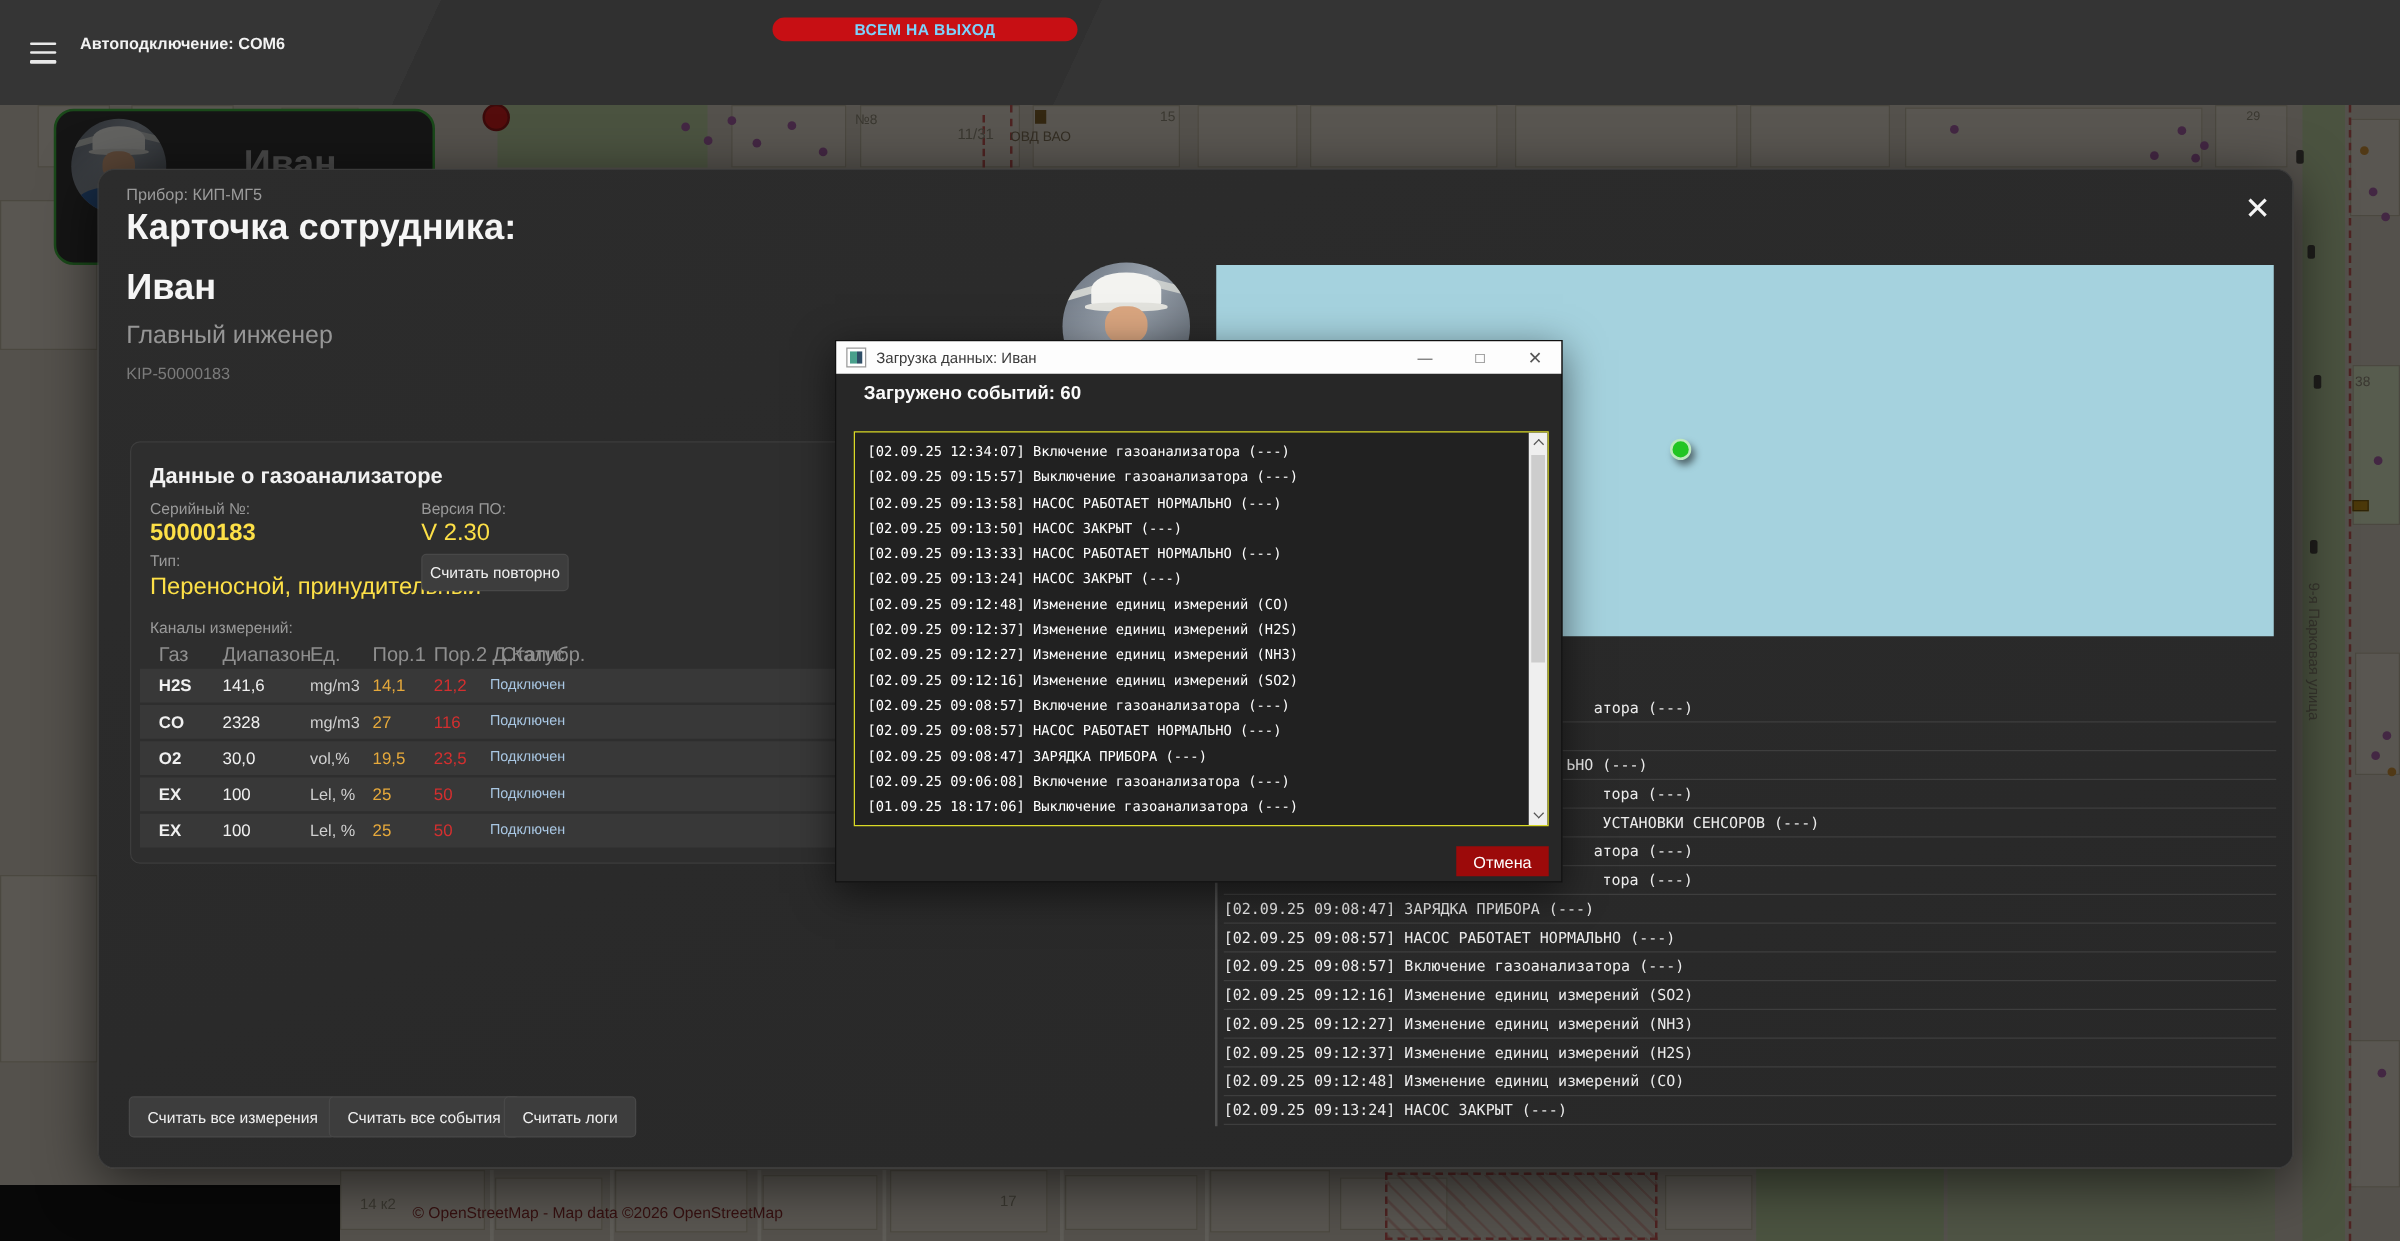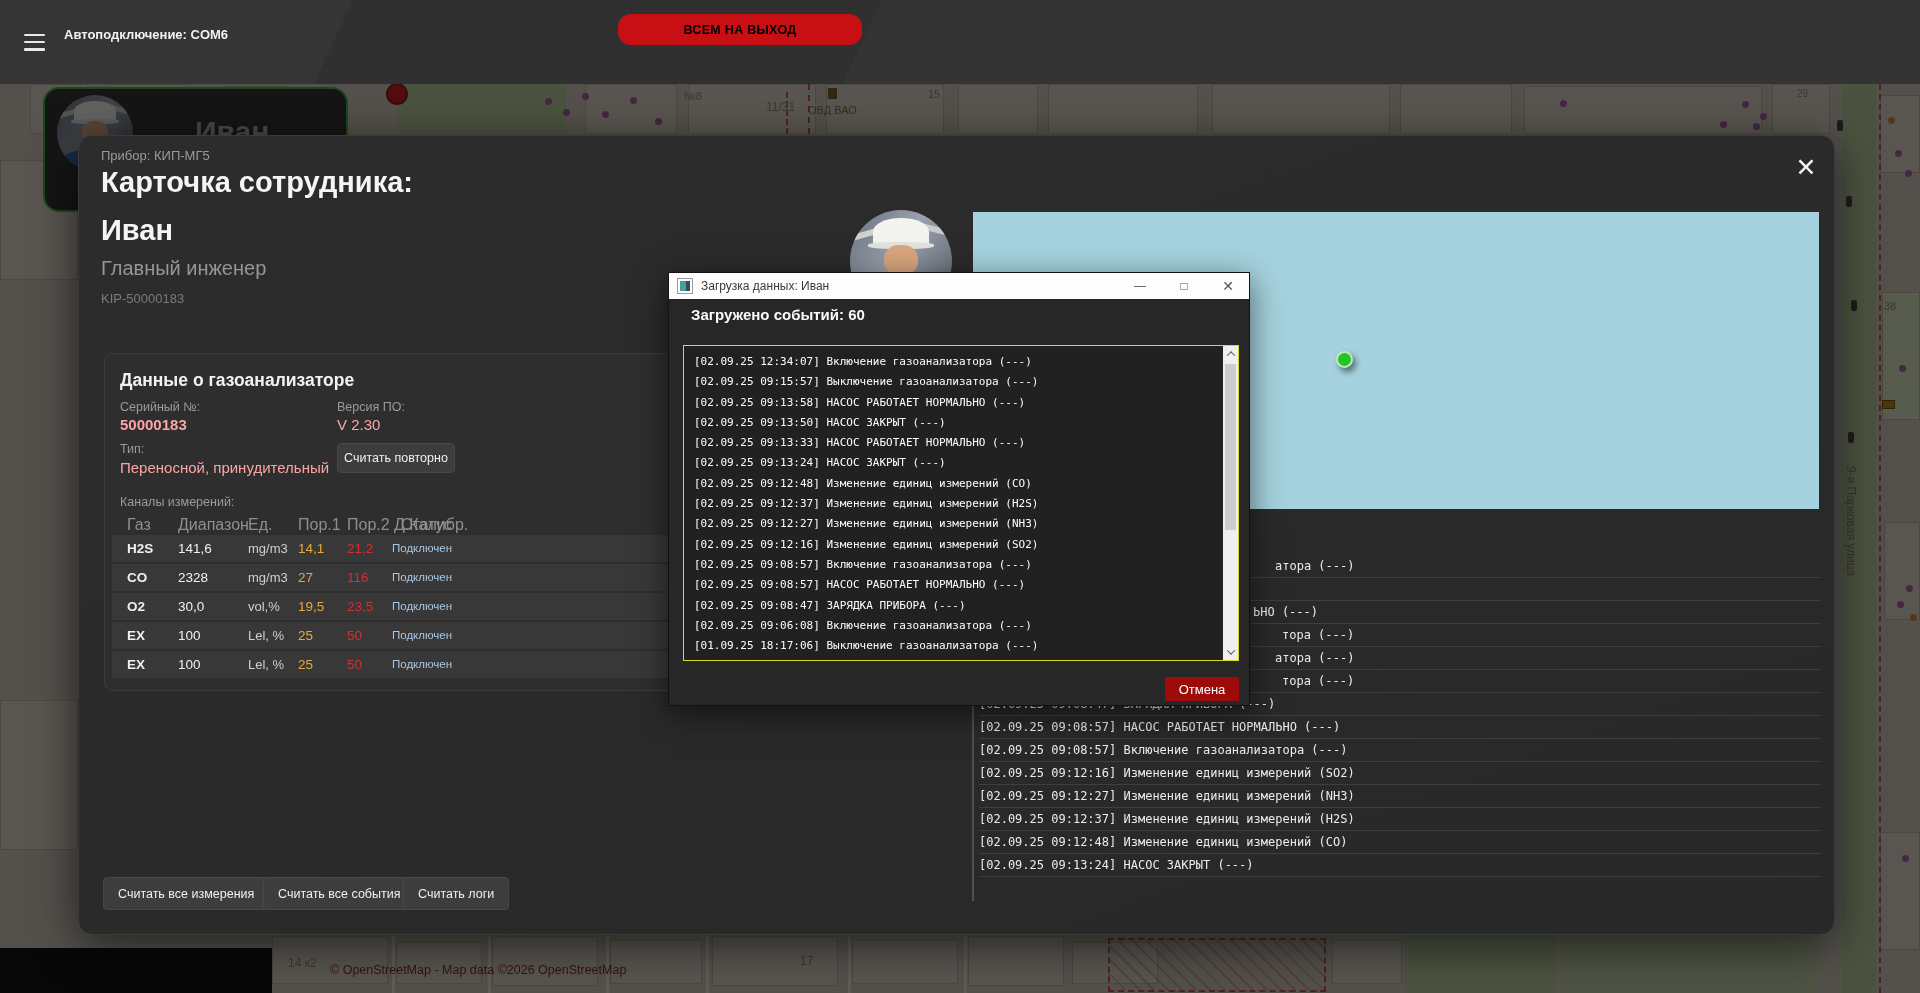--- a/index.html
+++ b/index.html
@@ -6,22 +6,22 @@
   html,body{width:1920px;height:993px;overflow:hidden}
   body{position:relative;background:#2e2e2e;font-family:"Liberation Sans",sans-serif;color:#eee}
   .abs{position:absolute}
 
   
   .topbar{position:absolute;left:0;top:0;width:1920px;height:84px;z-index:6;
     background:linear-gradient(115deg,#353535 0 18%,#303030 18% 45%,#343434 45% 100%)}
   .menu-btn{position:absolute;left:24px;top:29px;width:22px;height:22px;cursor:pointer}
   .menu-btn i{display:block;width:21px;height:2.6px;background:#e9e9e9;margin:4.6px 0;border-radius:1px}
   .autoconn{position:absolute;left:64px;top:27px;font-size:13px;font-weight:bold;color:#f2f2f2}
-  .exit-all{position:absolute;left:618px;top:14px;width:244px;height:31px;border:none;border-radius:13px;
-    background:#c70f14;color:#000000;font-family:"Liberation Sans",sans-serif;font-size:12.5px;font-weight:bold;letter-spacing:.3px;cursor:pointer}
+  .exit-all{position:absolute;left:618px;top:14px;width:244px;height:19px;border:none;border-radius:13px;
+    background:#c70f14;color:#7dd3fc;font-family:"Liberation Sans",sans-serif;font-size:12.5px;font-weight:bold;letter-spacing:.3px;cursor:pointer}
 
   
   .map-bg{position:absolute;left:0;top:84px;width:1920px;height:909px;background:#cfc8ba;z-index:1}
   .map-bg *{position:absolute}
   .bld{background:#ddd6c7;border:1px solid #b9b09c}
   .grn{background:#b7cd9c}
   .rdv{width:0;border-left:2px dashed #c0504d}
   .pdot{width:7px;height:7px;border-radius:50%;background:#a45aa4}
   .odot{width:7px;height:7px;border-radius:50%;background:#c98a2e}
   .stv{width:3px;background:#e9e4d8}
@@ -66,21 +66,21 @@
 
   .map-panel{left:894px;top:76px;width:846px;height:297px;background:#a5d2de}
   .geo-marker{left:363px;top:139px;width:17px;height:17px;border-radius:50%;background:#22c522;border:2px solid #bfe9bf;
     box-shadow:3px 4px 6px rgba(0,0,0,.5)}
 
   
   .panel{left:25px;top:217px;width:700px;height:338px;background:#2e2e2e;border:1px solid #3d3d3d;border-radius:8px}
   .panel .abs{position:absolute}
   .p-title{left:15px;top:16px;font-size:17.5px;font-weight:bold;color:#f2f2f2}
   .p-lab{font-size:12.5px;color:#9a9a9a}
-  .p-val{font-size:15px;color:#fca5a5}
+  .p-val{font-size:19px;color:#fde047}
   .p-bold{font-weight:bold}
   .p-btn{left:232px;top:89px;width:118px;height:30px;background:#3d3d3d;border:1px solid #484848;border-radius:4px;
     color:#f0f0f0;font-family:"Liberation Sans",sans-serif;font-size:12.5px;cursor:pointer}
   .th{font-size:16px;color:#8f8f8f}
   .tbl-row{left:7px;width:686px;height:27px;background:#383838}
   .tbl-row span{position:absolute;line-height:27px;font-size:13.5px;color:#f0f0f0}
   .cell-gas{left:15px;font-weight:bold}
   .cell-range{left:66px}
   .cell-unit{left:136px;font-size:13px!important;color:#cfcfcf!important}
   .cell-thr1{left:186px;color:#e6a93b!important}
@@ -320,20 +320,21 @@
       </div>
       </div>
   </div>
 
   <i class="abs ev-vline"></i>
   <div class="abs ev-list">
       <div class="ev-row" style="padding-left: 296px;"><span>атора (---)</span></div>
       <div class="ev-row"><span></span></div>
       <div class="ev-row" style="padding-left: 274px;"><span>ЬНО (---)</span></div>
       <div class="ev-row" style="padding-left: 303px;"><span>тора (---)</span></div>
+      <div class="ev-row" style="padding-left: 303px;"><span>УСТАНОВКИ СЕНСОРОВ (---)</span></div>
       <div class="ev-row" style="padding-left: 296px;"><span>атора (---)</span></div>
       <div class="ev-row" style="padding-left: 303px;"><span>тора (---)</span></div>
       <div class="ev-row"><span>[02.09.25 09:08:47] ЗАРЯДКА ПРИБОРА (---)</span></div>
       <div class="ev-row"><span>[02.09.25 09:08:57] НАСОС РАБОТАЕТ НОРМАЛЬНО (---)</span></div>
       <div class="ev-row"><span>[02.09.25 09:08:57] Включение газоанализатора (---)</span></div>
       <div class="ev-row"><span>[02.09.25 09:12:16] Изменение единиц измерений (SO2)</span></div>
       <div class="ev-row"><span>[02.09.25 09:12:27] Изменение единиц измерений (NH3)</span></div>
       <div class="ev-row"><span>[02.09.25 09:12:37] Изменение единиц измерений (H2S)</span></div>
       <div class="ev-row"><span>[02.09.25 09:12:48] Изменение единиц измерений (CO)</span></div>
       <div class="ev-row"><span>[02.09.25 09:13:24] НАСОС ЗАКРЫТ (---)</span></div>

